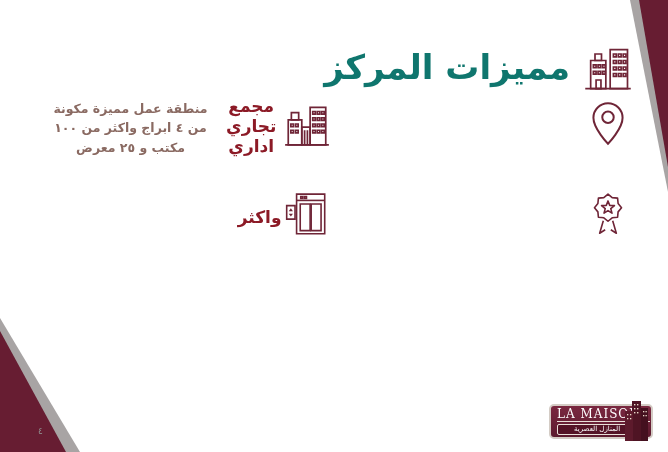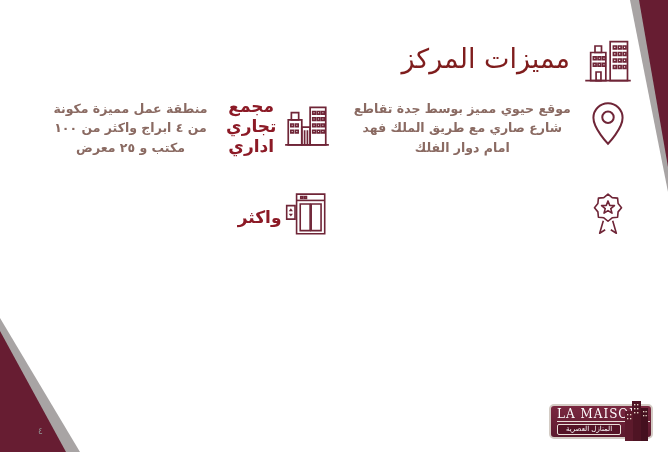--- a/index.html
+++ b/index.html
@@ -15,21 +15,21 @@
     clip-path:polygon(0 318px,80px 452px,0 452px);}
   .wedge-bl-maroon{position:absolute;inset:0;background:#671d32;
     clip-path:polygon(0 331px,66px 452px,0 452px);}
 
   
   .title-row{
     position:absolute;top:26px;right:34px;display:flex;align-items:center;gap:12px;
   }
   .title-row .title-icon{flex:0 0 auto;width:52px;height:52px;}
   .page-title{
-    font-size:27px;font-weight:normal;color:#7f1d1d;letter-spacing:0;line-height:1.1;
+    font-size:34px;font-weight:bold;color:#0f766e;letter-spacing:0;line-height:1.1;
   }
 
   
   .features{
     position:absolute;top:92px;right:35px;left:40px;
     display:grid;grid-template-columns:1fr 1fr;column-gap:10px;row-gap:26px;
   }
   .feature{display:flex;flex-direction:row;align-items:center;text-align:center;}
   .feature .f-icon{width:50px;height:50px;margin-bottom:8px;}
   .feature h3{
@@ -55,21 +55,21 @@
     display:flex;flex-direction:column;align-items:flex-start;justify-content:center;
     padding:2px 6px;overflow:visible;
   }
   .logo-name{
     font-family:"DejaVu Serif","Liberation Serif",serif;
     color:#ffffff;font-size:12px;letter-spacing:1px;line-height:1;white-space:nowrap;
     border-bottom:1px solid #e9dfd8;padding-bottom:1px;
   }
   .logo-tagline{
     margin-top:2px;background:#541326;border:1px solid #e9dfd8;border-radius:2px;
-    color:#ffffff;font-size:7px;line-height:1.2;padding:0 8px;white-space:nowrap;
+    color:#ffffff;font-size:7px;line-height:1.2;padding:0 16px;white-space:nowrap;
   }
   .logo-skyline{position:absolute;right:1px;top:-7px;width:32px;height:42px;}
 </style>
 </head>
 <body>
 
 <div class="slide">
 
   <div class="wedge-tr-gray"></div>
   <div class="wedge-tr-maroon"></div>
@@ -109,21 +109,20 @@
 
   <div class="features">
 
     <div class="feature">
       <span class="f-icon">
         <svg class="iconsvg" viewBox="0 0 48 48" width="50" height="50" fill="none" stroke="#6f2537" stroke-width="2">
           <path d="M24 4 C16.3 4 10 10.3 10 18 C10 28.5 24 43 24 43 C24 43 38 28.5 38 18 C38 10.3 31.7 4 24 4 Z"></path>
           <circle cx="24" cy="17.5" r="5.5"></circle>
         </svg>
       </span>
-      <p>موقع حيوي مميز بوسط جدة تقاطع شارع صاري مع طريق الملك فهد امام دوار الفلك</p>
     </div>
 
     <div class="feature">
       <span class="f-icon">
         <svg class="iconsvg" viewBox="0 0 48 48" width="50" height="50" fill="none" stroke="#6f2537" stroke-width="1.7">
           <path d="M3 44 H45"></path>
           <rect x="27" y="8" width="15" height="36"></rect>
           <rect x="29.5" y="12" width="2.5" height="2.5"></rect>
             <rect x="33.8" y="12" width="2.5" height="2.5"></rect>
             <rect x="38" y="12" width="2.5" height="2.5"></rect>

